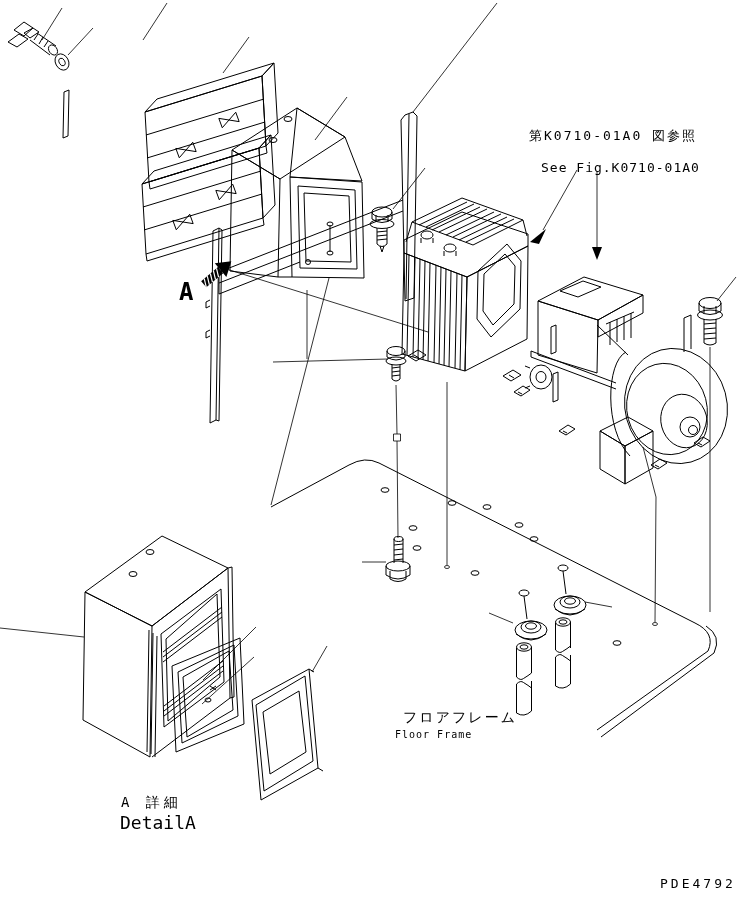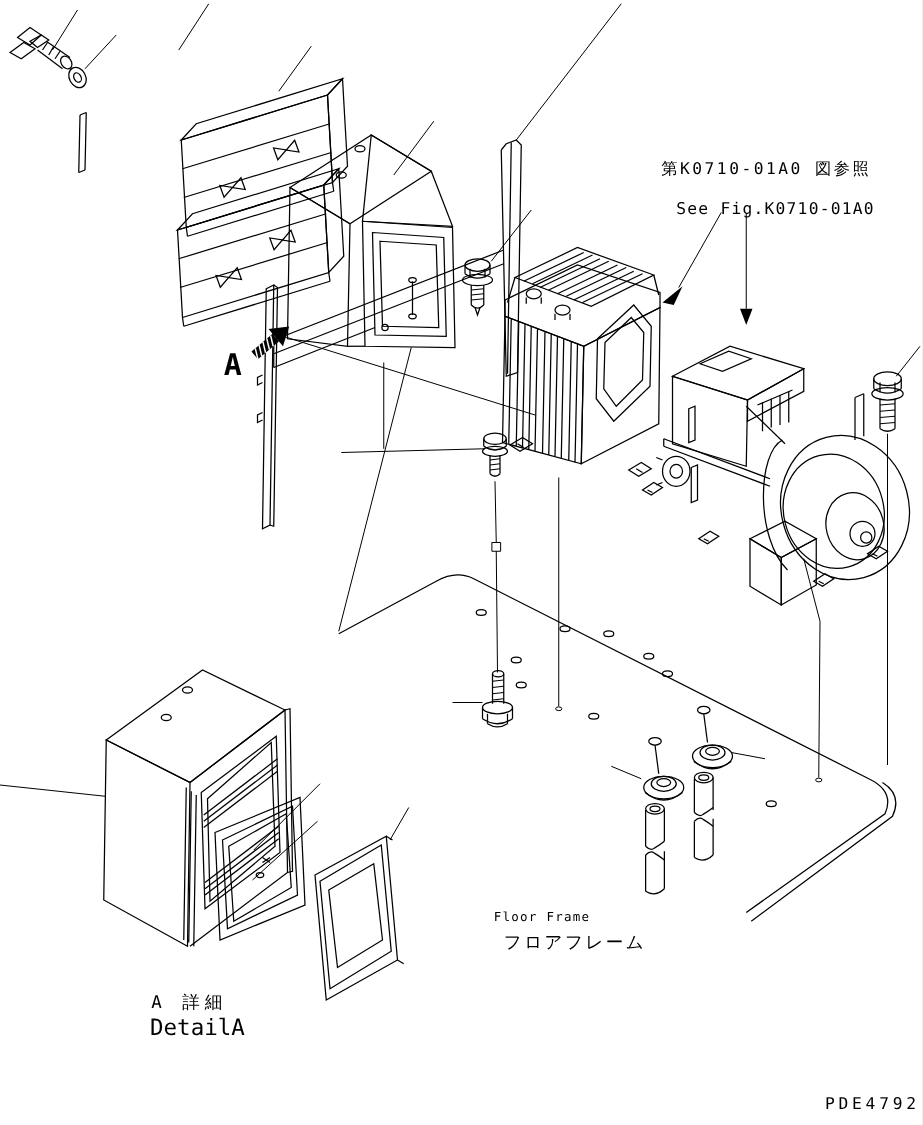--- a/index.html
+++ b/index.html
@@ -8,21 +8,21 @@
   svg{position:absolute;left:0;top:0;}
   svg *{vector-effect:non-scaling-stroke;}
   .line{fill:none;stroke:#000;stroke-width:1;}
   .thin{fill:none;stroke:#000;stroke-width:0.8;}
   .solid{fill:#000;stroke:none;}
   .whiteline{fill:none;stroke:#fff;stroke-width:1.2;}
   .lbl{position:absolute;color:#000;white-space:pre;line-height:1.1;}
   .lbl-ref-jp{left:529px;top:129px;font-size:13px;letter-spacing:2px;}
   .lbl-ref-en{left:541px;top:149px;font-size:13px;letter-spacing:1px;margin-top:12px;}
   .lbl-view-a{left:179px;top:279px;font-size:24px;font-weight:bold;}
-  .lbl-floor-jp{left:403px;top:747px;font-size:14px;letter-spacing:2px;}
+  .lbl-floor-jp{left:403px;top:710px;font-size:14px;letter-spacing:2px;}
   .lbl-floor-en{left:395px;top:729px;font-size:10px;letter-spacing:1px;}
   .lbl-detail-jp{left:121px;top:795px;font-size:14px;letter-spacing:4px;text-align:center;}
   .lbl-detail-en{left:120px;top:813px;font-size:18px;}
   .lbl-code{left:660px;top:877px;font-size:13px;letter-spacing:3px;}
 </style>
 </head>
 <body>
 
 <div class="page">
 

